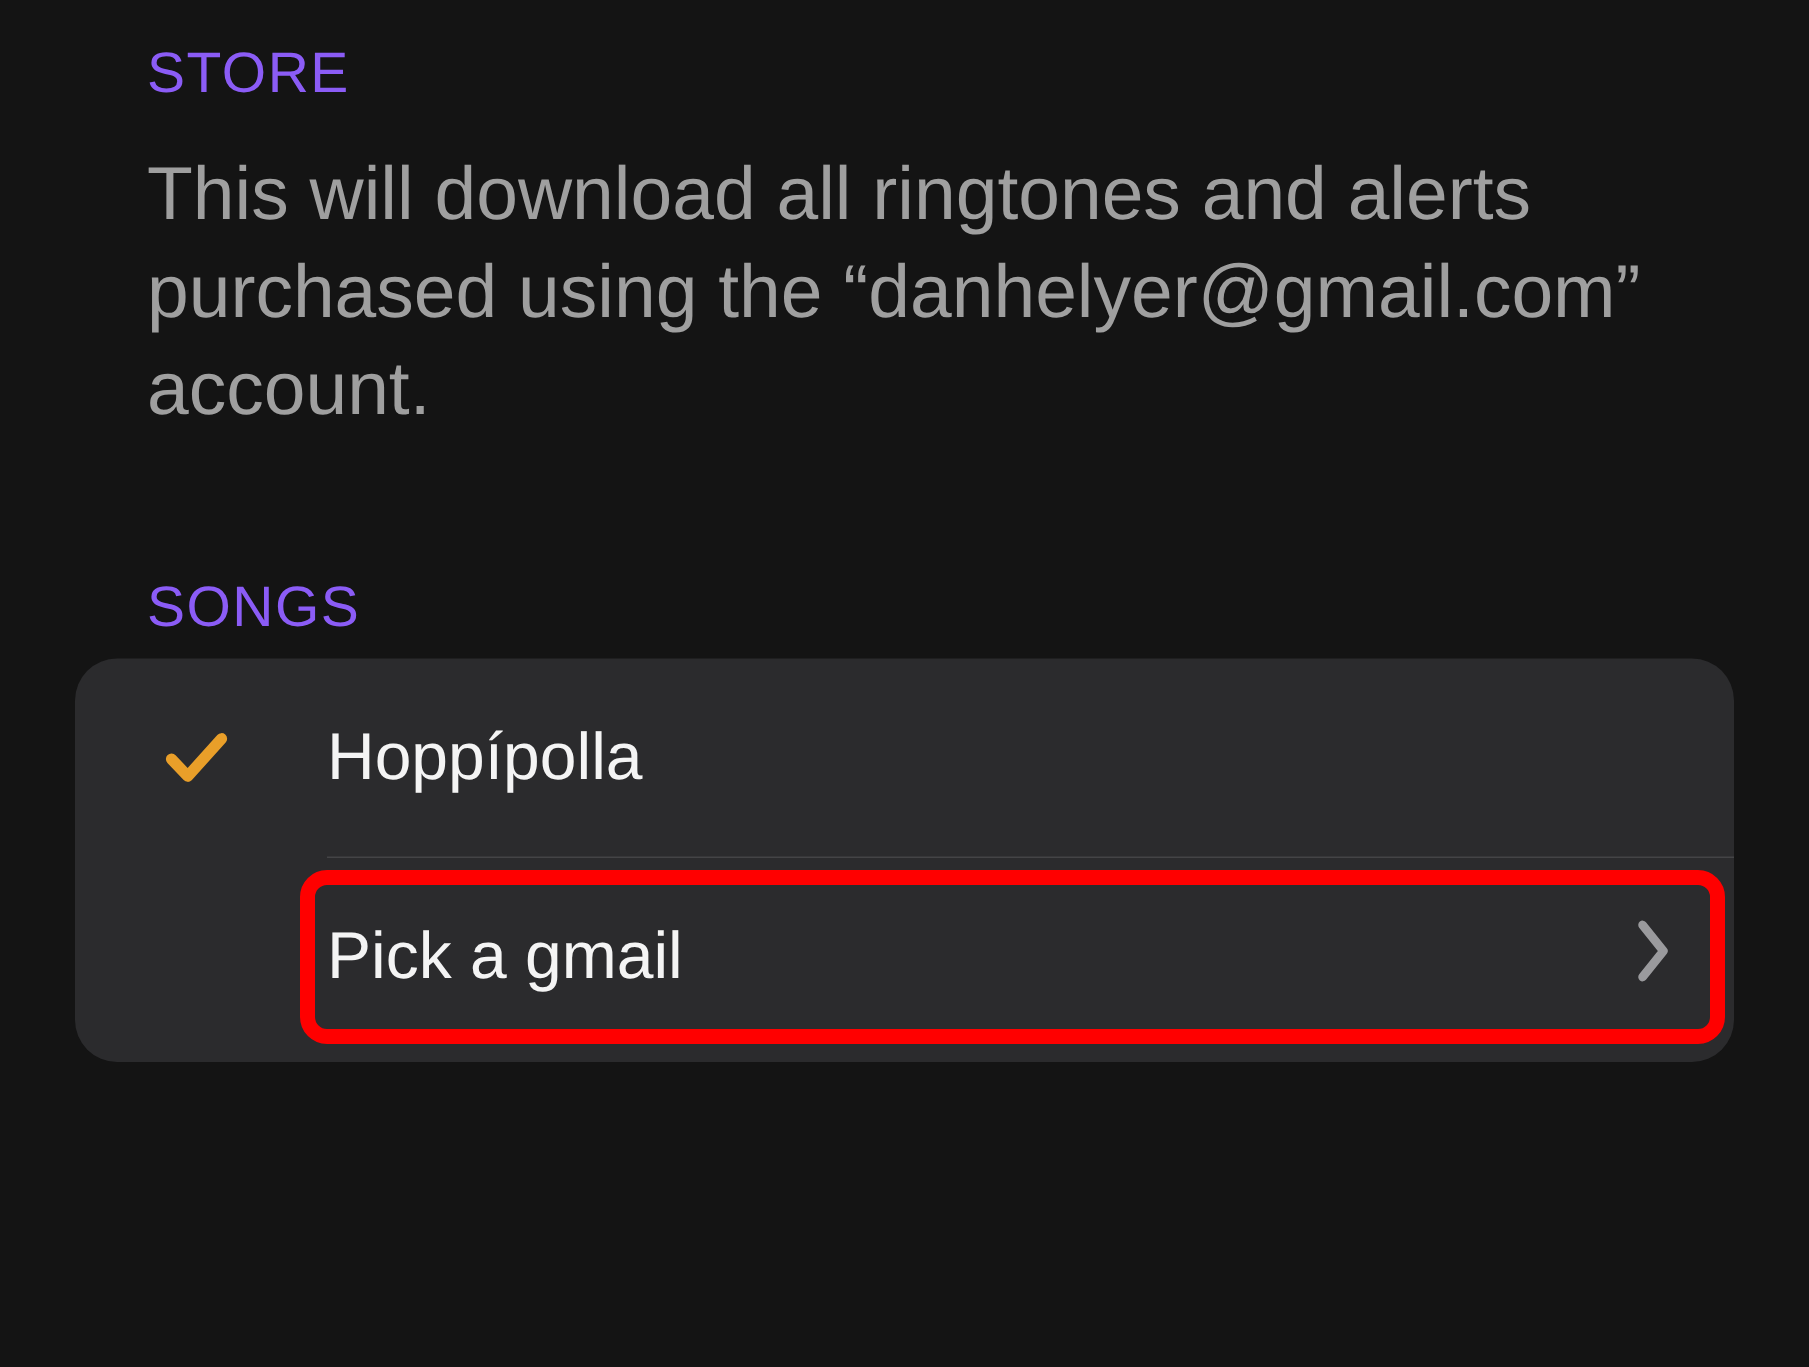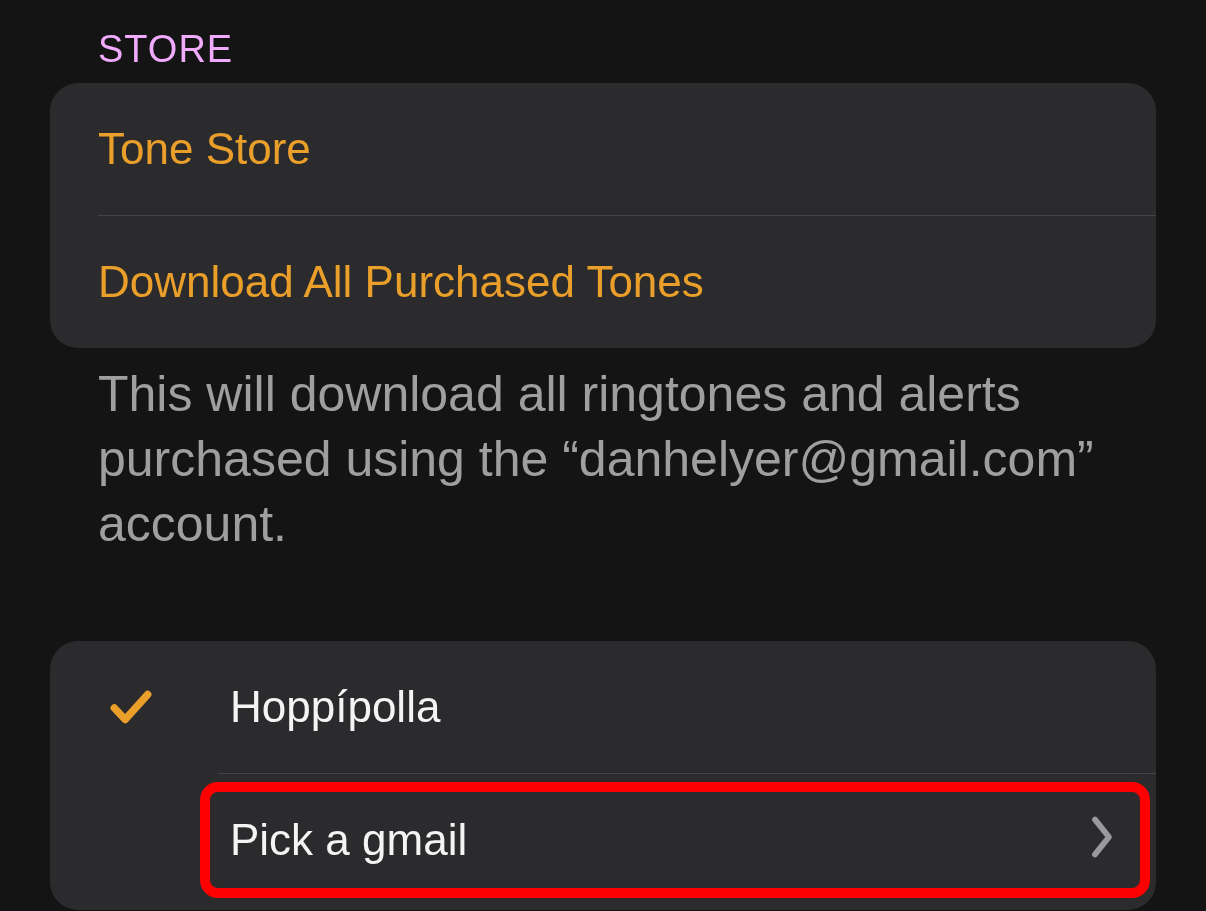--- a/index.html
+++ b/index.html
@@ -11,21 +11,21 @@
     font-family: -apple-system, "Helvetica Neue", Helvetica, Arial, sans-serif;
     -webkit-font-smoothing: antialiased;
     overflow: hidden;
   }
   .page {
     padding: 20px 50px 0 50px;
   }
   .section-header {
     font-size: 38px;
     letter-spacing: 1px;
-    color: #f0abfc;
+    color: #8b5cf6;
     padding: 8px 0 12px 48px;
   }
   .section-footer {
     font-size: 50px;
     line-height: 1.3;
     color: #9f9f9f;
     padding: 14px 40px 0 48px;
   }
   .card {
     background: #2b2b2d;
@@ -37,21 +37,21 @@
     align-items: center;
     min-height: 132px;
     padding: 0 40px 0 48px;
     position: relative;
   }
   .row-label {
     font-size: 44px;
     font-weight: 400;
   }
   .link-label { color: #e99f29; }
-  .item-label { color: #f4f4f4; margin-left: 12px; }
+  .item-label { color: #f4f4f4; }
   .sep-inset {
     height: 1px;
     background: #444446;
     margin-left: 48px;
   } 
   .song-row {
     display: flex;
     align-items: center;
     min-height: 132px;
     position: relative;
@@ -83,34 +83,26 @@
     box-sizing: border-box;
   }
 </style>
 </head>
 <body>
 
 <div class="page">
 
   <div class="section-header">STORE</div>
 
-  <div class="card">
-    <div class="row">
-      <span class="row-label link-label">Tone Store</span>
-    </div>
-    <div class="sep-inset"></div>
-    <div class="row">
-      <span class="row-label link-label">Download All Purchased Tones</span>
-    </div>
-  </div>
 
   <div class="section-footer">This will download all ringtones and alerts purchased using the “danhelyer@gmail.com” account.</div>
 
   <div class="spacer-84"></div>
 
+  <div class="section-header">SONGS</div>
 
   <div class="card" style="position:relative; padding-bottom:4px;">
 
     <div class="song-row" style="padding-left:48px;">
       <span class="check-col" style="margin-left:0; padding-left:8px; width:120px;">
         <svg width="50" height="50" viewBox="0 0 24 24">
           <path d="M4 12.5 L9.2 18 L20 6" fill="none" stroke="#e99f29" stroke-width="3.6" stroke-linecap="round" stroke-linejoin="round"></path>
         </svg>
       </span>
       <span class="row-label item-label">Hoppípolla</span>

